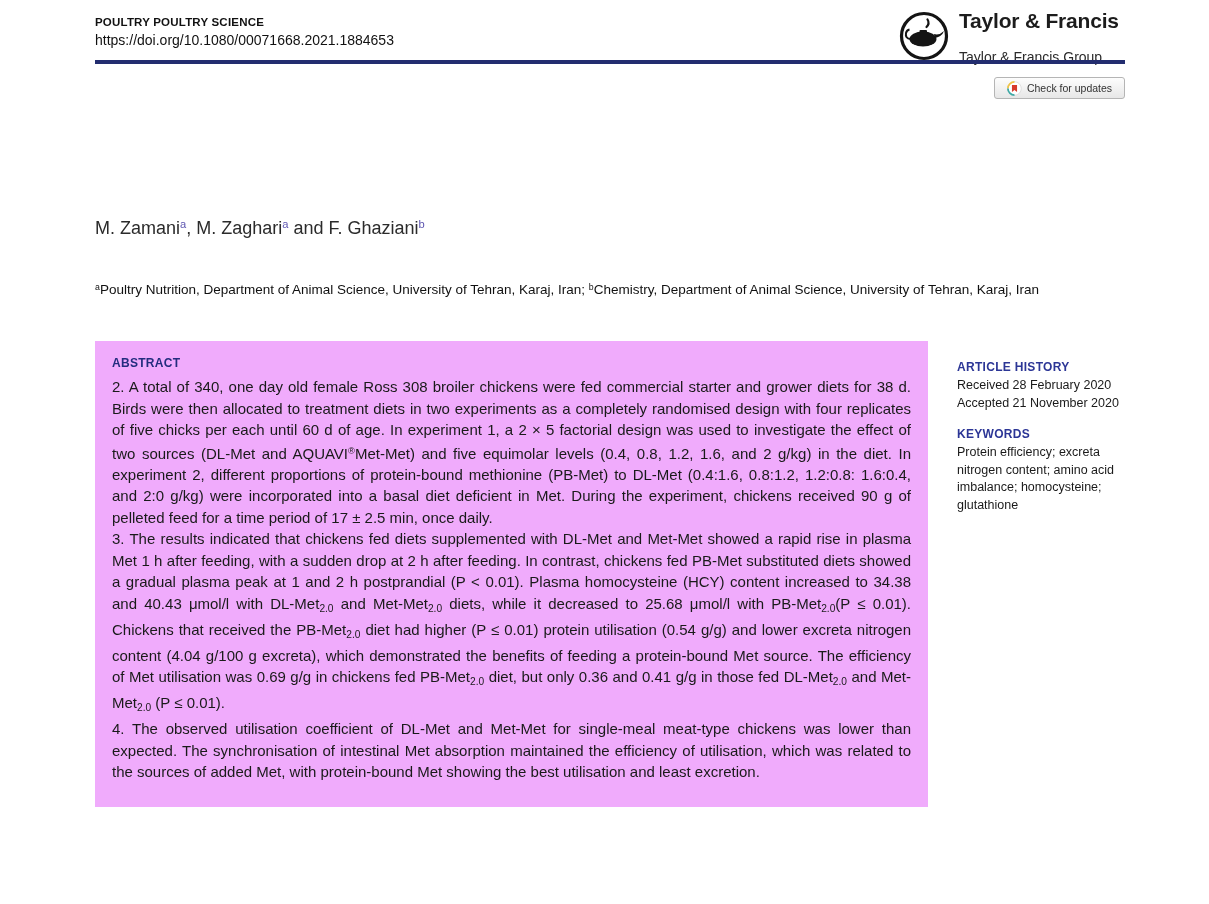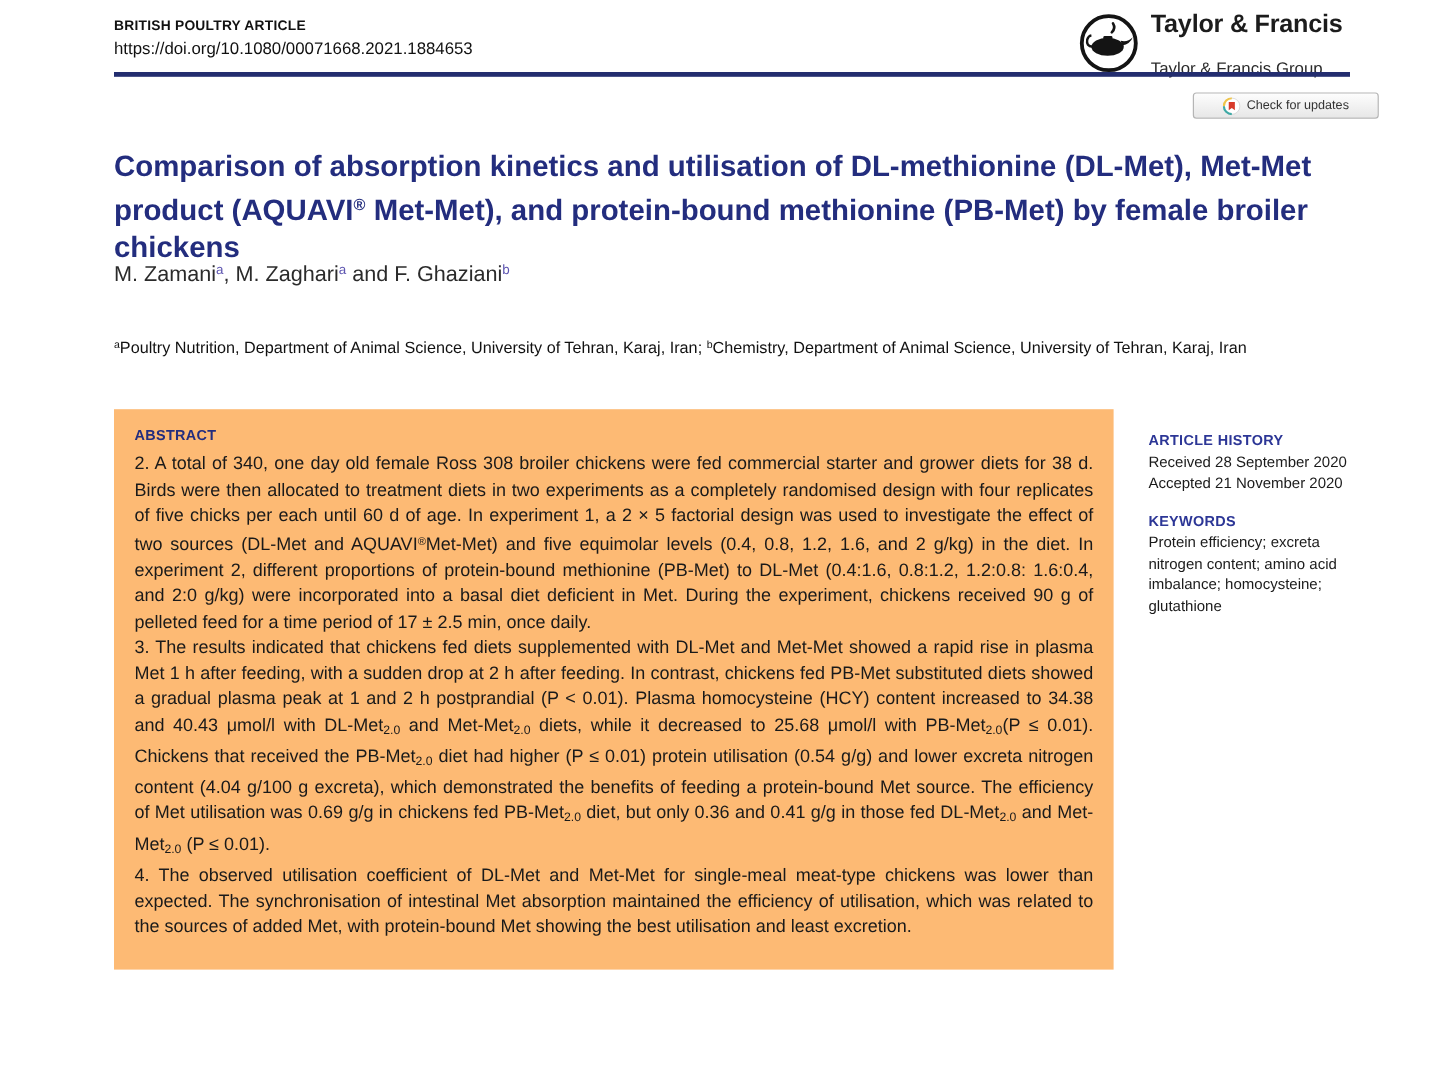--- a/index.html
+++ b/index.html
@@ -22,21 +22,21 @@
   .publisher-logo { position: absolute; left: 898px; top: 7px; display: flex; align-items: center; }
   .lamp-wrap { width: 52px; height: 52px; display: block; }
   .pub-text { margin-left: 9px; padding-top: 2px; }
   .pub-name { font-size: 21px; font-weight: 600; color: #1c1c1c; letter-spacing: -0.2px; }
   .pub-group { font-size: 14px; font-weight: 400; color: #2b2b2b; margin-top: 16px; }
 
   .rule { position: absolute; left: 95px; top: 60px; width: 1030px; height: 4px; background: #232d6f; }
 
   
   .badge {
-    position: absolute; left: 994px; top: 77px; width: 155px; height: 22px;
+    position: absolute; left: 994px; top: 77px; width: 131px; height: 22px;
     border: 1px solid #b5b5b5; border-radius: 3px;
     background: linear-gradient(#fdfdfd, #e7e7e7);
     display: flex; align-items: center; justify-content: center; gap: 5px;
     cursor: pointer;
   }
   .badge-label { font-size: 10.5px; color: #333; }
   .badge-icon { width: 15px; height: 15px; display: block; }
 
   
   .title {
@@ -48,42 +48,42 @@
   .authors sup { font-size: 0.62em; vertical-align: 0.5em; color: #5d55b0; }
   .affiliations {
     position: absolute; left: 95px; top: 278px; width: 1022px;
     font-size: 13.5px; line-height: 19px; color: #111;
   }
   .affiliations sup { font-size: 0.65em; vertical-align: 0.45em; }
 
   
   .content-row { position: absolute; left: 95px; top: 341px; width: 1035px; display: flex; gap: 29px; align-items: flex-start; }
   .abstract-box {
-    width: 833px; background: #fdba74;
+    width: 833px; background: #f0abfc;
     padding: 15px 17px 24px 17px;
   }
   .abstract-heading { font-size: 12px; font-weight: bold; color: #232d7e; letter-spacing: 0.3px; margin-bottom: 6px; }
   .abstract-box p {
     font-size: 15px; line-height: 21.5px; text-align: justify; color: #1a1a1a;
   }
   .abstract-box p sub { font-size: 0.68em; vertical-align: -0.25em; }
   .abstract-box p sup { font-size: 0.62em; vertical-align: 0.5em; }
 
   .sidebar { width: 173px; padding-top: 19px; }
   .sb-heading { font-size: 12px; font-weight: bold; color: #2c3696; letter-spacing: 0.3px; margin-bottom: 3px; }
   .sb-item, .sb-keywords { font-size: 12.5px; line-height: 17.5px; color: #1a1a1a; }
   .sb-heading.kw { margin-top: 15px; }
 </style>
 </head>
 <body>
 
 <div class="page">
 
   <div class="journal-info">
-    <div class="journal-name">BRITISH POULTRY ARTICLE</div>
+    <div class="journal-name">POULTRY POULTRY SCIENCE</div>
     <div class="journal-doi">https://doi.org/10.1080/00071668.2021.1884653</div>
   </div>
 
   <div class="publisher-logo">
     <span class="lamp-wrap">
       <svg viewBox="0 0 52 52" width="52" height="52">
         <circle cx="26" cy="26" r="22.5" fill="none" stroke="#141414" stroke-width="3.2"></circle>
         <ellipse cx="25" cy="29" rx="13.5" ry="7.5" fill="#141414"></ellipse>
         <path d="M37 28 q7 -1.5 9 -7 q-4.5 4.5 -10 3 z" fill="#141414"></path>
         <path d="M12.5 29 q-5.5 -0.5 -4.5 -6 q0.8 -3 3.5 -3.5" stroke="#141414" stroke-width="2" fill="none"></path>
@@ -104,38 +104,37 @@
       <svg viewBox="0 0 20 20" width="15" height="15">
         <circle cx="10" cy="10" r="9" fill="#ffffff" stroke="#cfcfcf" stroke-width="0.8"></circle>
         <path d="M10 1.2 a8.8 8.8 0 0 0 -8.8 8.8" stroke="#efc54a" stroke-width="2.4" fill="none"></path>
         <path d="M1.2 10 a8.8 8.8 0 0 0 8.8 8.8" stroke="#3fa9a5" stroke-width="2.4" fill="none"></path>
         <path d="M6.6 5.2 h6.8 v9.4 l-3.4 -2.6 l-3.4 2.6 z" fill="#d83a2a"></path>
       </svg>
     </span>
     <span class="badge-label">Check for updates</span>
   </div>
 
-  <h1 class="title"><span>Comparison of absorption kinetics and utilisation of DL-methionine (DL-Met), Met-Met product (AQUAVI</span><sup>®</sup><span> Met-Met), and protein-bound methionine (PB-Met) by female broiler chickens</span></h1>
 
   <div class="authors"><span>M. Zamani</span><sup>a</sup><span>, M. Zaghari</span><sup>a</sup><span> and F. Ghaziani</span><sup>b</sup></div>
 
   <div class="affiliations"><sup>a</sup><span>Poultry Nutrition, Department of Animal Science, University of Tehran, Karaj, Iran; </span><sup>b</sup><span>Chemistry, Department of Animal Science, University of Tehran, Karaj, Iran</span></div>
 
   <div class="content-row">
 
     <section class="abstract-box">
       <div class="abstract-heading">ABSTRACT</div>
       <p><span>2. A total of 340, one day old female Ross 308 broiler chickens were fed commercial starter and grower diets for 38 d. Birds were then allocated to treatment diets in two experiments as a completely randomised design with four replicates of five chicks per each until 60 d of age. In experiment 1, a 2 × 5 factorial design was used to investigate the effect of two sources (DL-Met and AQUAVI</span><sup>®</sup><span>Met-Met) and five equimolar levels (0.4, 0.8, 1.2, 1.6, and 2 g/kg) in the diet. In experiment 2, different proportions of protein-bound methionine (PB-Met) to DL-Met (0.4:1.6, 0.8:1.2, 1.2:0.8: 1.6:0.4, and 2:0 g/kg) were incorporated into a basal diet deficient in Met. During the experiment, chickens received 90 g of pelleted feed for a time period of 17 ± 2.5 min, once daily.</span></p>
       <p><span>3. The results indicated that chickens fed diets supplemented with DL-Met and Met-Met showed a rapid rise in plasma Met 1 h after feeding, with a sudden drop at 2 h after feeding. In contrast, chickens fed PB-Met substituted diets showed a gradual plasma peak at 1 and 2 h postprandial (P &lt; 0.01). Plasma homocysteine (HCY) content increased to 34.38 and 40.43 μmol/l with DL-Met</span><sub>2.0</sub><span> and Met-Met</span><sub>2.0</sub><span> diets, while it decreased to 25.68 μmol/l with PB-Met</span><sub>2.0</sub><span>(P ≤ 0.01). Chickens that received the PB-Met</span><sub>2.0</sub><span> diet had higher (P ≤ 0.01) protein utilisation (0.54 g/g) and lower excreta nitrogen content (4.04 g/100 g excreta), which demonstrated the benefits of feeding a protein-bound Met source. The efficiency of Met utilisation was 0.69 g/g in chickens fed PB-Met</span><sub>2.0</sub><span> diet, but only 0.36 and 0.41 g/g in those fed DL-Met</span><sub>2.0</sub><span> and Met-Met</span><sub>2.0</sub><span> (P ≤ 0.01).</span></p>
       <p><span>4. The observed utilisation coefficient of DL-Met and Met-Met for single-meal meat-type chickens was lower than expected. The synchronisation of intestinal Met absorption maintained the efficiency of utilisation, which was related to the sources of added Met, with protein-bound Met showing the best utilisation and least excretion.</span></p>
     </section>
 
     <aside class="sidebar">
       <div class="sb-heading">ARTICLE HISTORY</div>
-      <div class="sb-item">Received 28 September 2020</div>
+      <div class="sb-item">Received 28 February 2020</div>
       <div class="sb-item">Accepted 21 November 2020</div>
       <div class="sb-heading kw">KEYWORDS</div>
       <div class="sb-keywords">Protein efficiency; excreta nitrogen content; amino acid imbalance; homocysteine; glutathione</div>
     </aside>
 
   </div>
 
 </div>
 
 </body></html>

